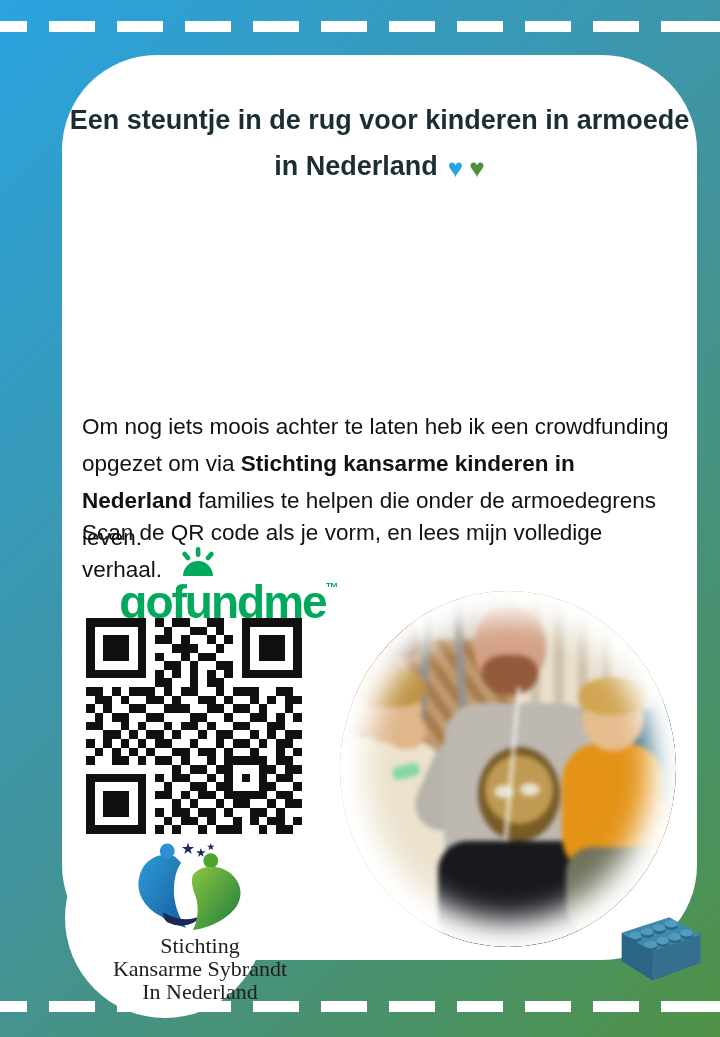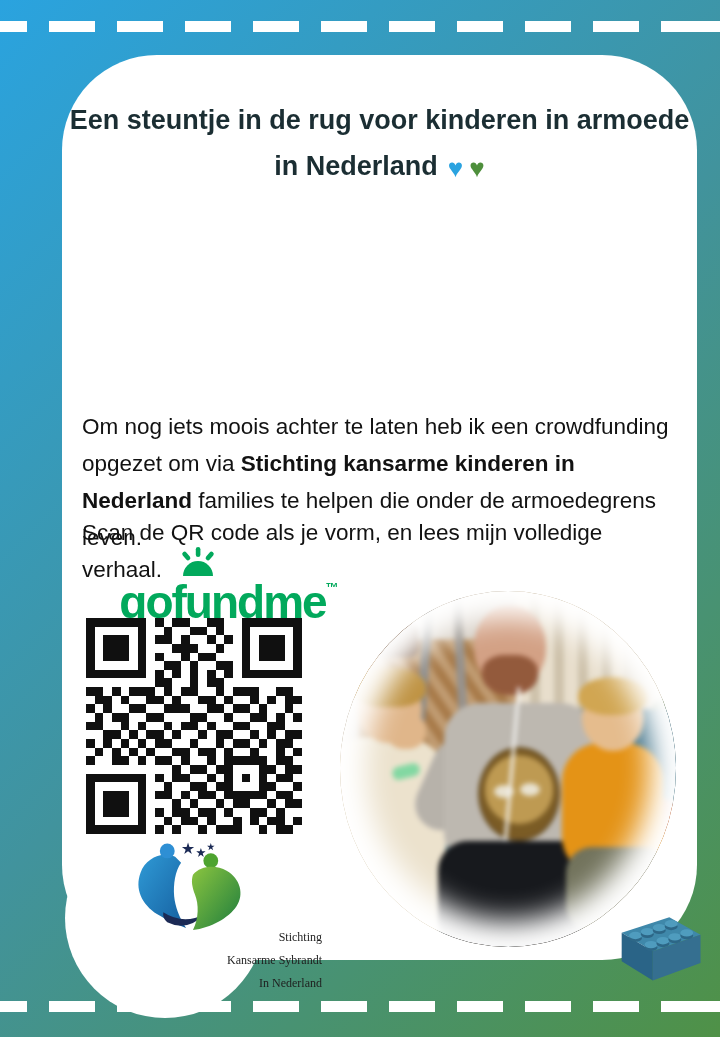--- a/index.html
+++ b/index.html
@@ -86,22 +86,22 @@
   .ph-cord{left:182px;top:108px;width:3px;height:170px;background:#f4f4f2;transform:rotate(5deg);}
   .ph-pants{left:110px;top:262px;width:170px;height:110px;background:#17191d;border-radius:30px;}
   .ph-kidR-body{left:234px;top:164px;width:102px;height:132px;background:#e8930f;border-radius:38px;}
   .ph-kidR-head{left:254px;top:106px;width:62px;height:66px;background:#e7bc8a;border-radius:50%;}
   .ph-kidR-hair{left:250px;top:98px;width:70px;height:38px;background:#d3a64d;border-radius:50% 50% 45% 45%;}
   .ph-kidR-pants{left:238px;top:268px;width:104px;height:84px;background:#72735b;border-radius:26px;}
   .feather{position:absolute;inset:0;border-radius:50%;box-shadow:inset 0 0 28px 26px #ffffff;z-index:2;}
   
   .st-icon{position:absolute;left:68px;top:786px;width:122px;height:94px;}
   .st-text{
-    position:absolute;left:0;top:871px;width:260px;text-align:right;margin:0;
-    font-family:"Liberation Serif",serif;font-size:12px;line-height:23px;color:#1e1e1e;
+    position:absolute;left:0;top:871px;width:260px;text-align:center;margin:8px;
+    font-family:"Liberation Serif",serif;font-size:22px;line-height:23px;color:#1e1e1e;
   }
   .lego{position:absolute;left:596px;top:905px;width:110px;height:85px;z-index:4;}
 </style>
 </head>
 <body>
 
 <div class="canvas">
 
   <div class="dash top"></div>
   <div class="dash bottom"></div>

